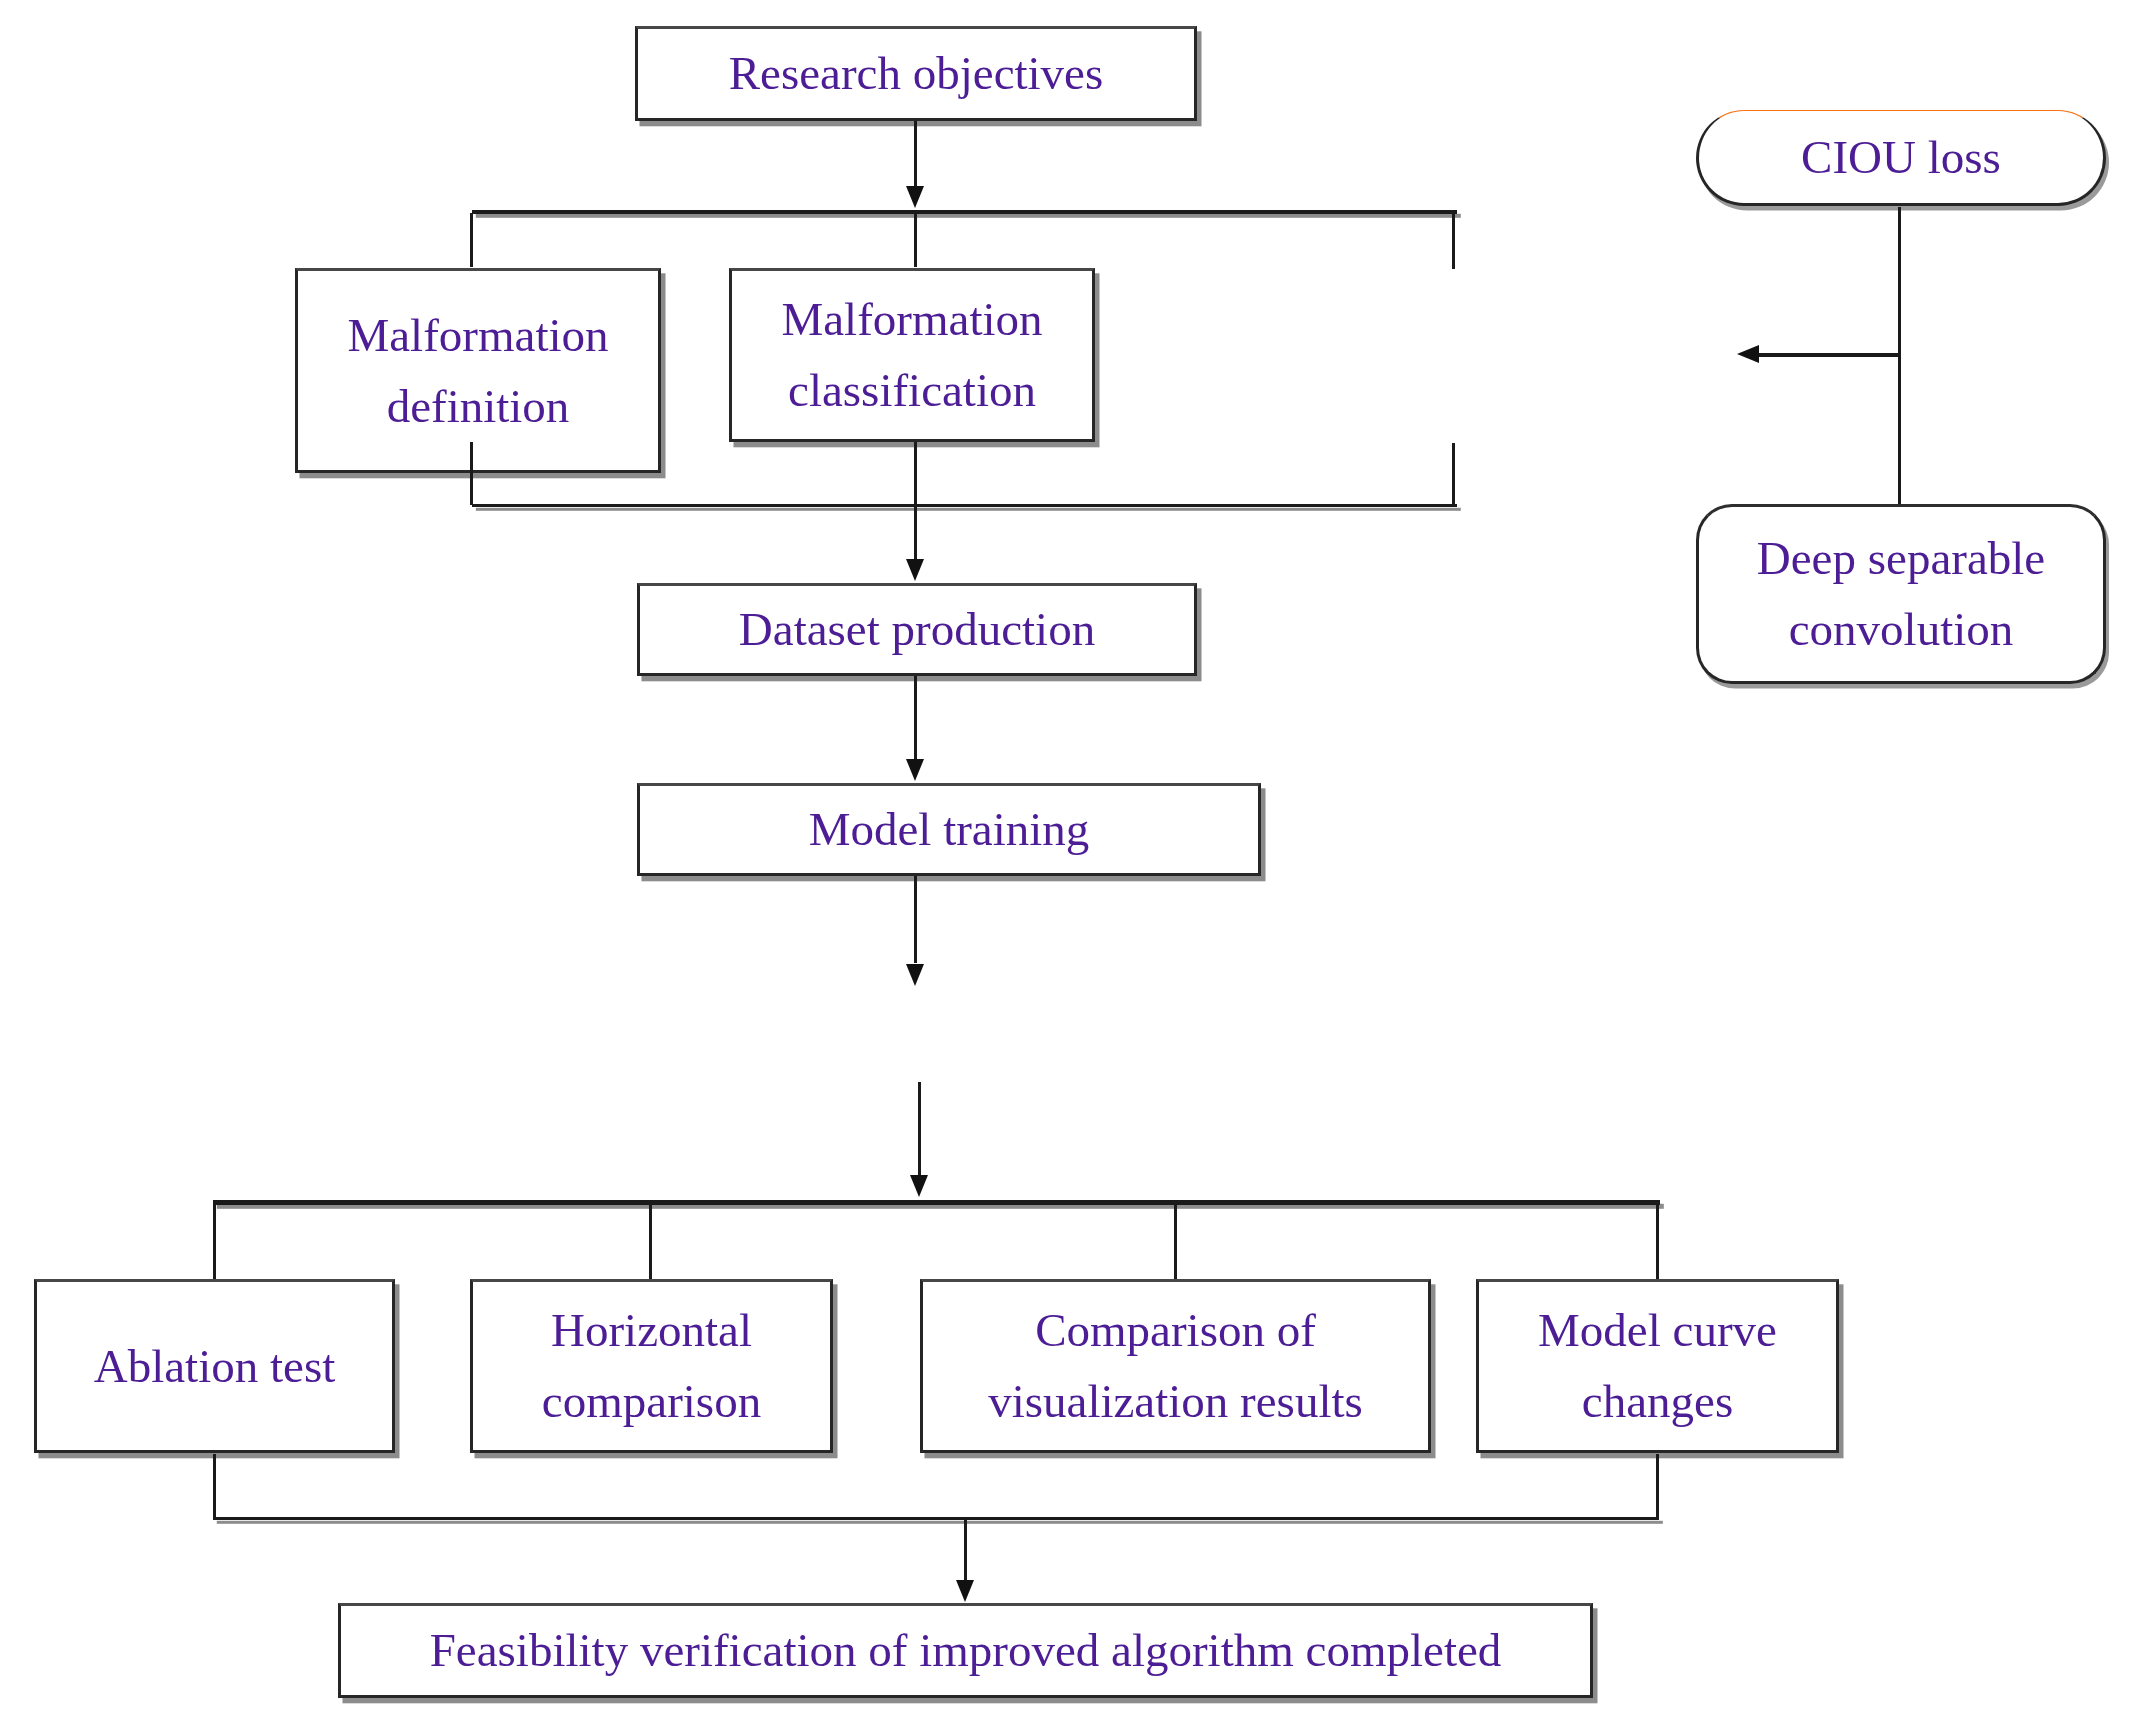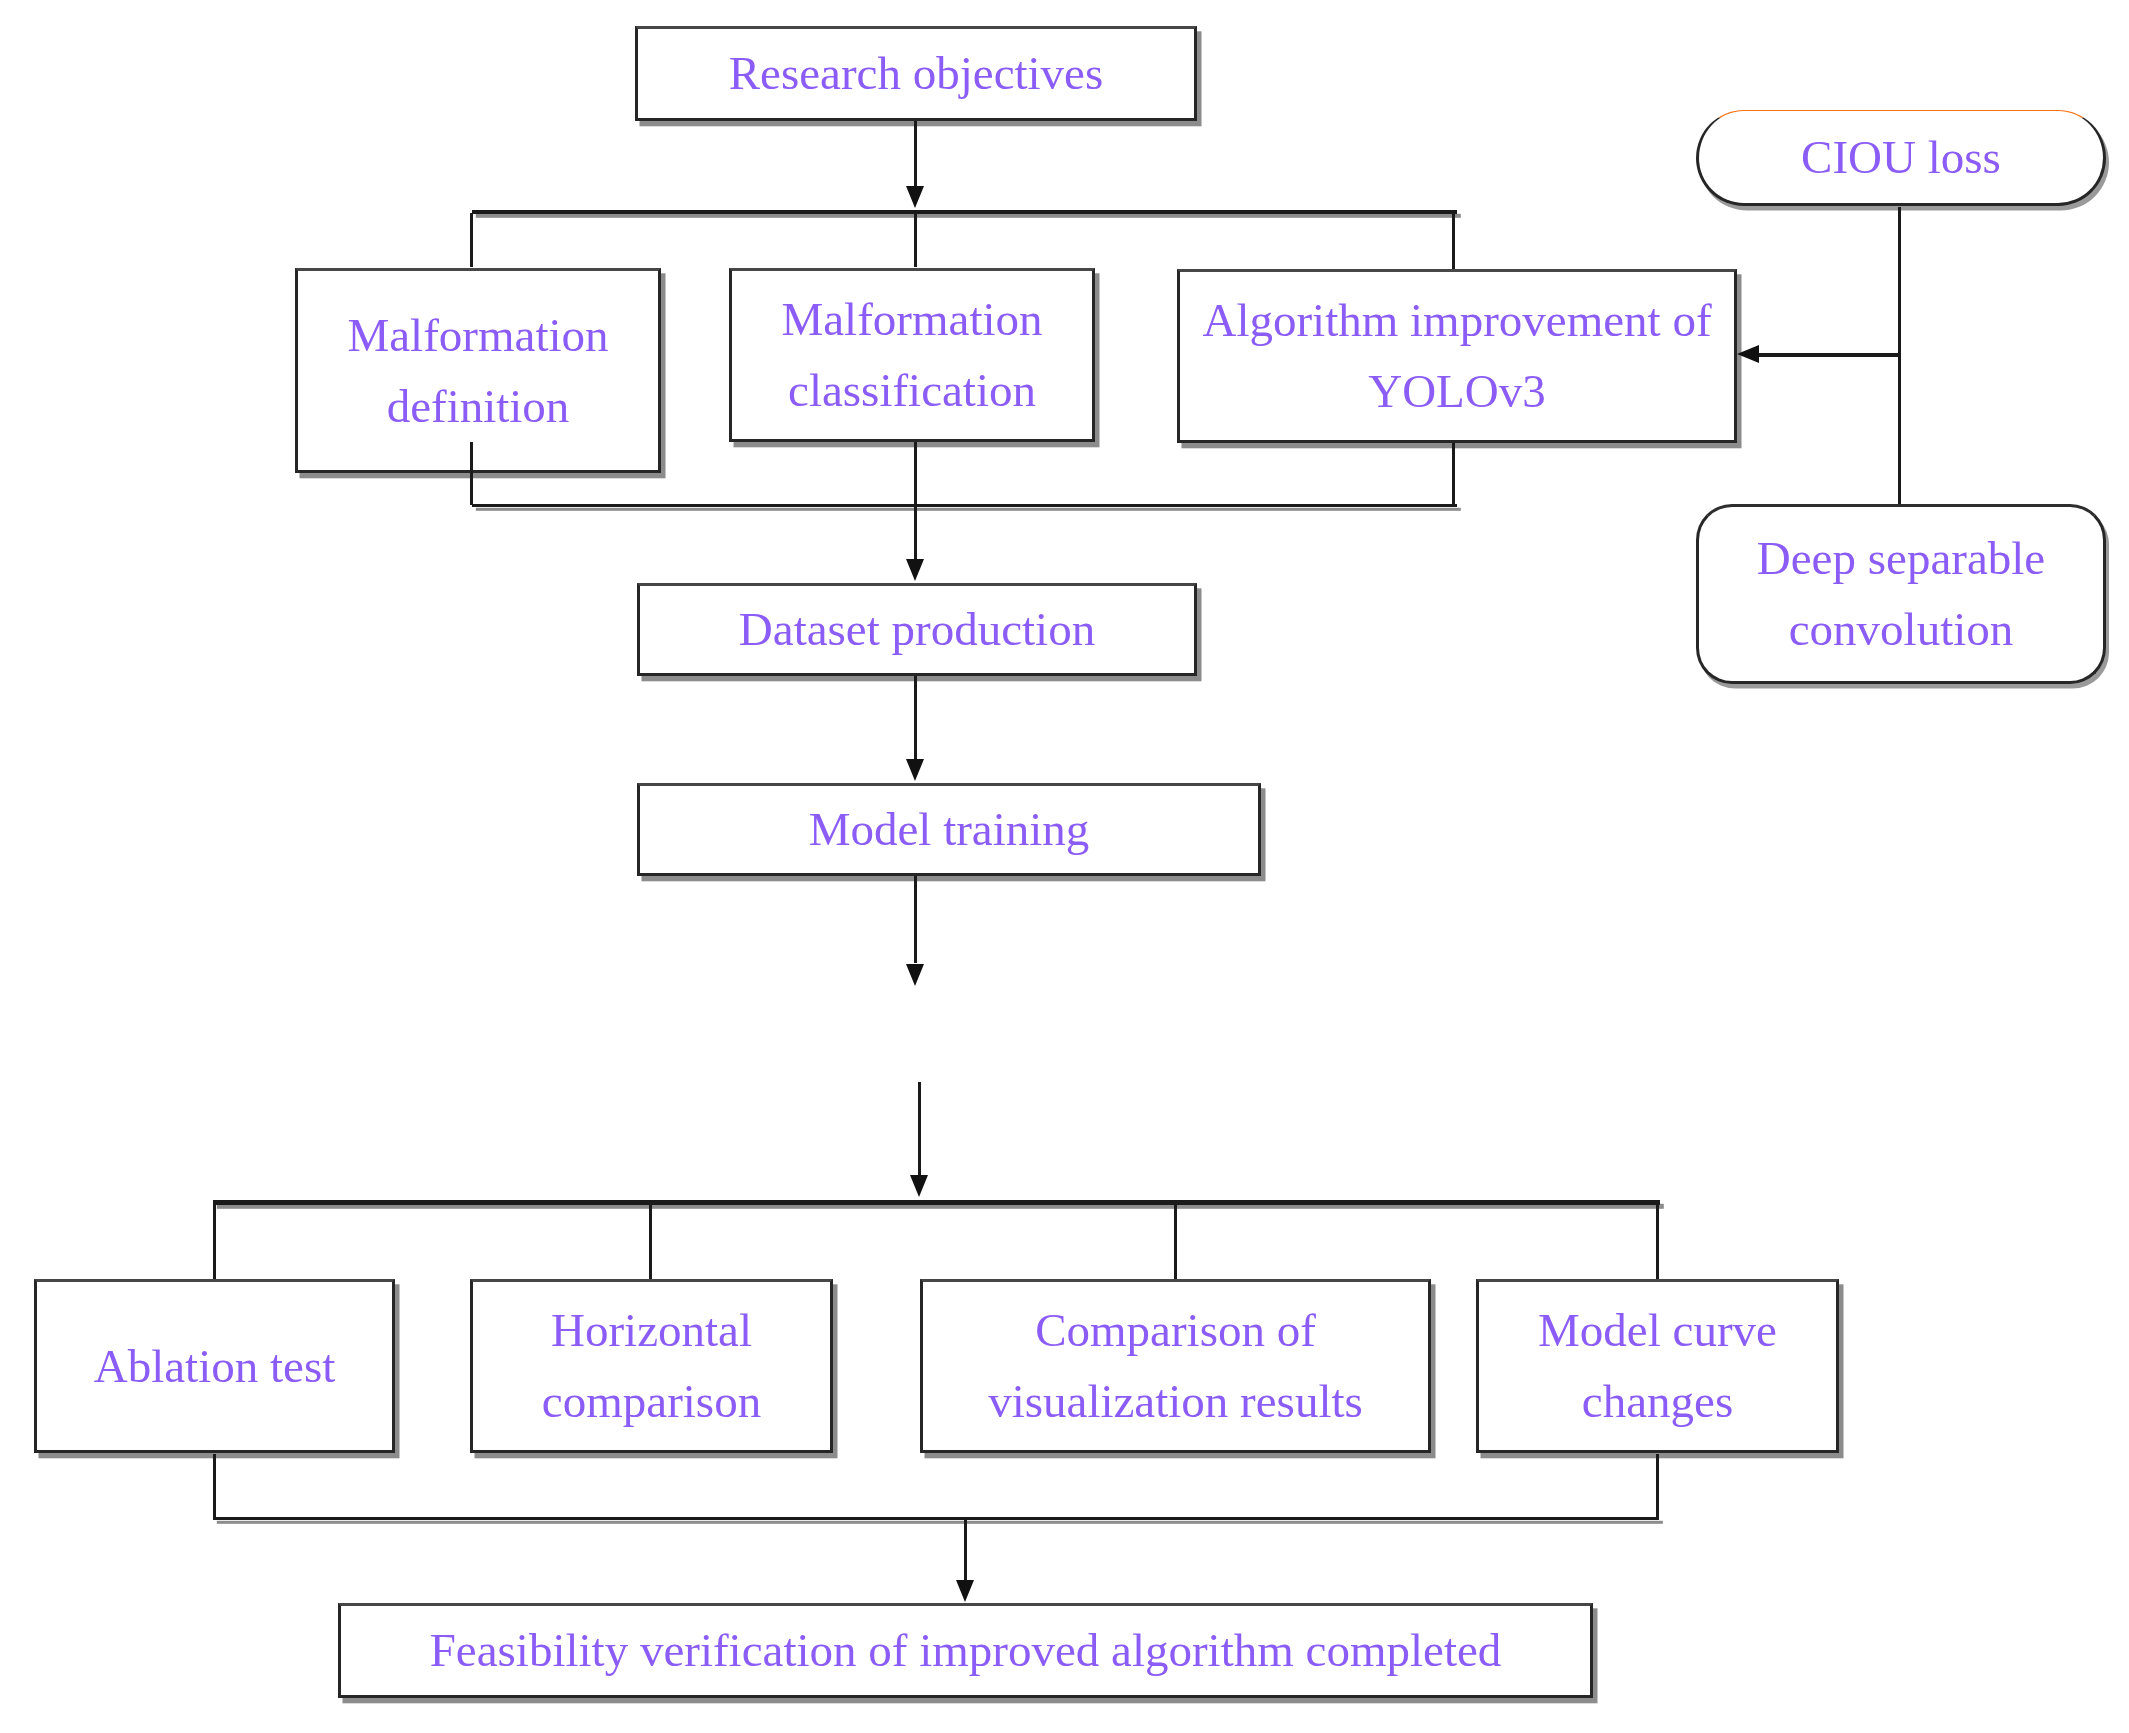--- a/index.html
+++ b/index.html
@@ -3,21 +3,21 @@
 <meta charset="utf-8">
 <title>Flowchart</title>
 <style>
   html,body{margin:0;padding:0;background:#ffffff;}
   .canvas{
     position:relative;
     width:2129px;
     height:1733px;
     background:#ffffff;
     font-family:"Liberation Serif","DejaVu Serif",serif;
-    color:#8b5cf6;
+    color:#4c1d95;
     overflow:hidden;
   }
   
   .node{
     position:absolute;
     box-sizing:border-box;
     background:#ffffff;
     border:3px solid #262626;
     border-top:3.8px solid #474747;
     box-shadow:4.5px 5.3px 0 #8c8c8c;
@@ -52,21 +52,20 @@
 <body>
 
 <div class="canvas">
 
   <div class="node" style="left:635px;top:26px;width:562px;height:95px;">Research objectives</div>
 
   <div class="node" style="left:295px;top:268px;width:366px;height:205px;">Malformation definition</div>
 
   <div class="node" style="left:729px;top:268px;width:366px;height:174px;font-family:Liberation Serif, serif;">Malformation classification</div>
 
-  <div class="node" style="left:1177px;top:269px;width:560px;height:174px;">Algorithm improvement of YOLOv3</div>
 
   <div class="node stadium" style="left:1696px;top:110px;width:410px;height:96px;">CIOU loss</div>
 
   <div class="node rounded" style="left:1696px;top:504px;width:410px;height:180px;">Deep separable convolution</div>
 
   <div class="node" style="left:637px;top:583px;width:560px;height:93px;">Dataset production</div>
 
   <div class="node" style="left:637px;top:783px;width:624px;height:93px;">Model training</div>
 
 

